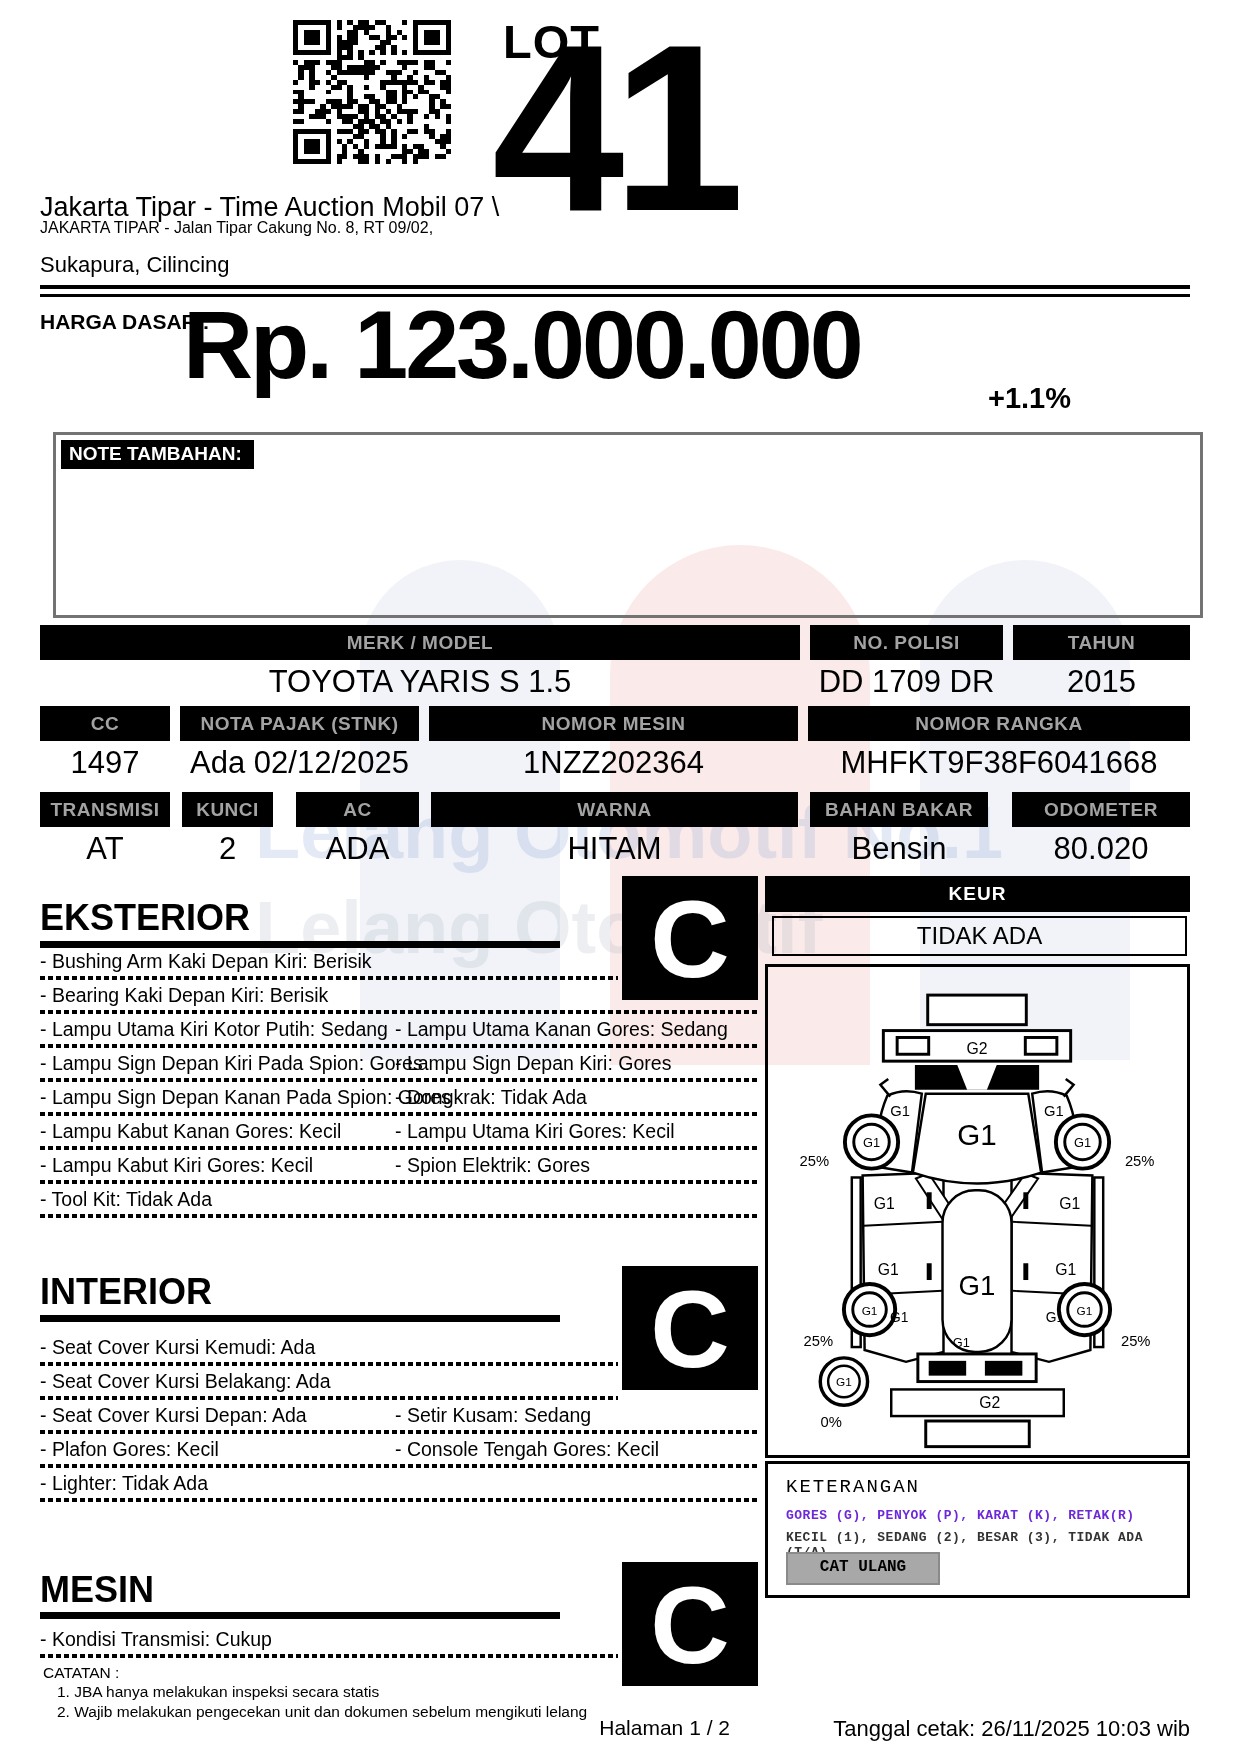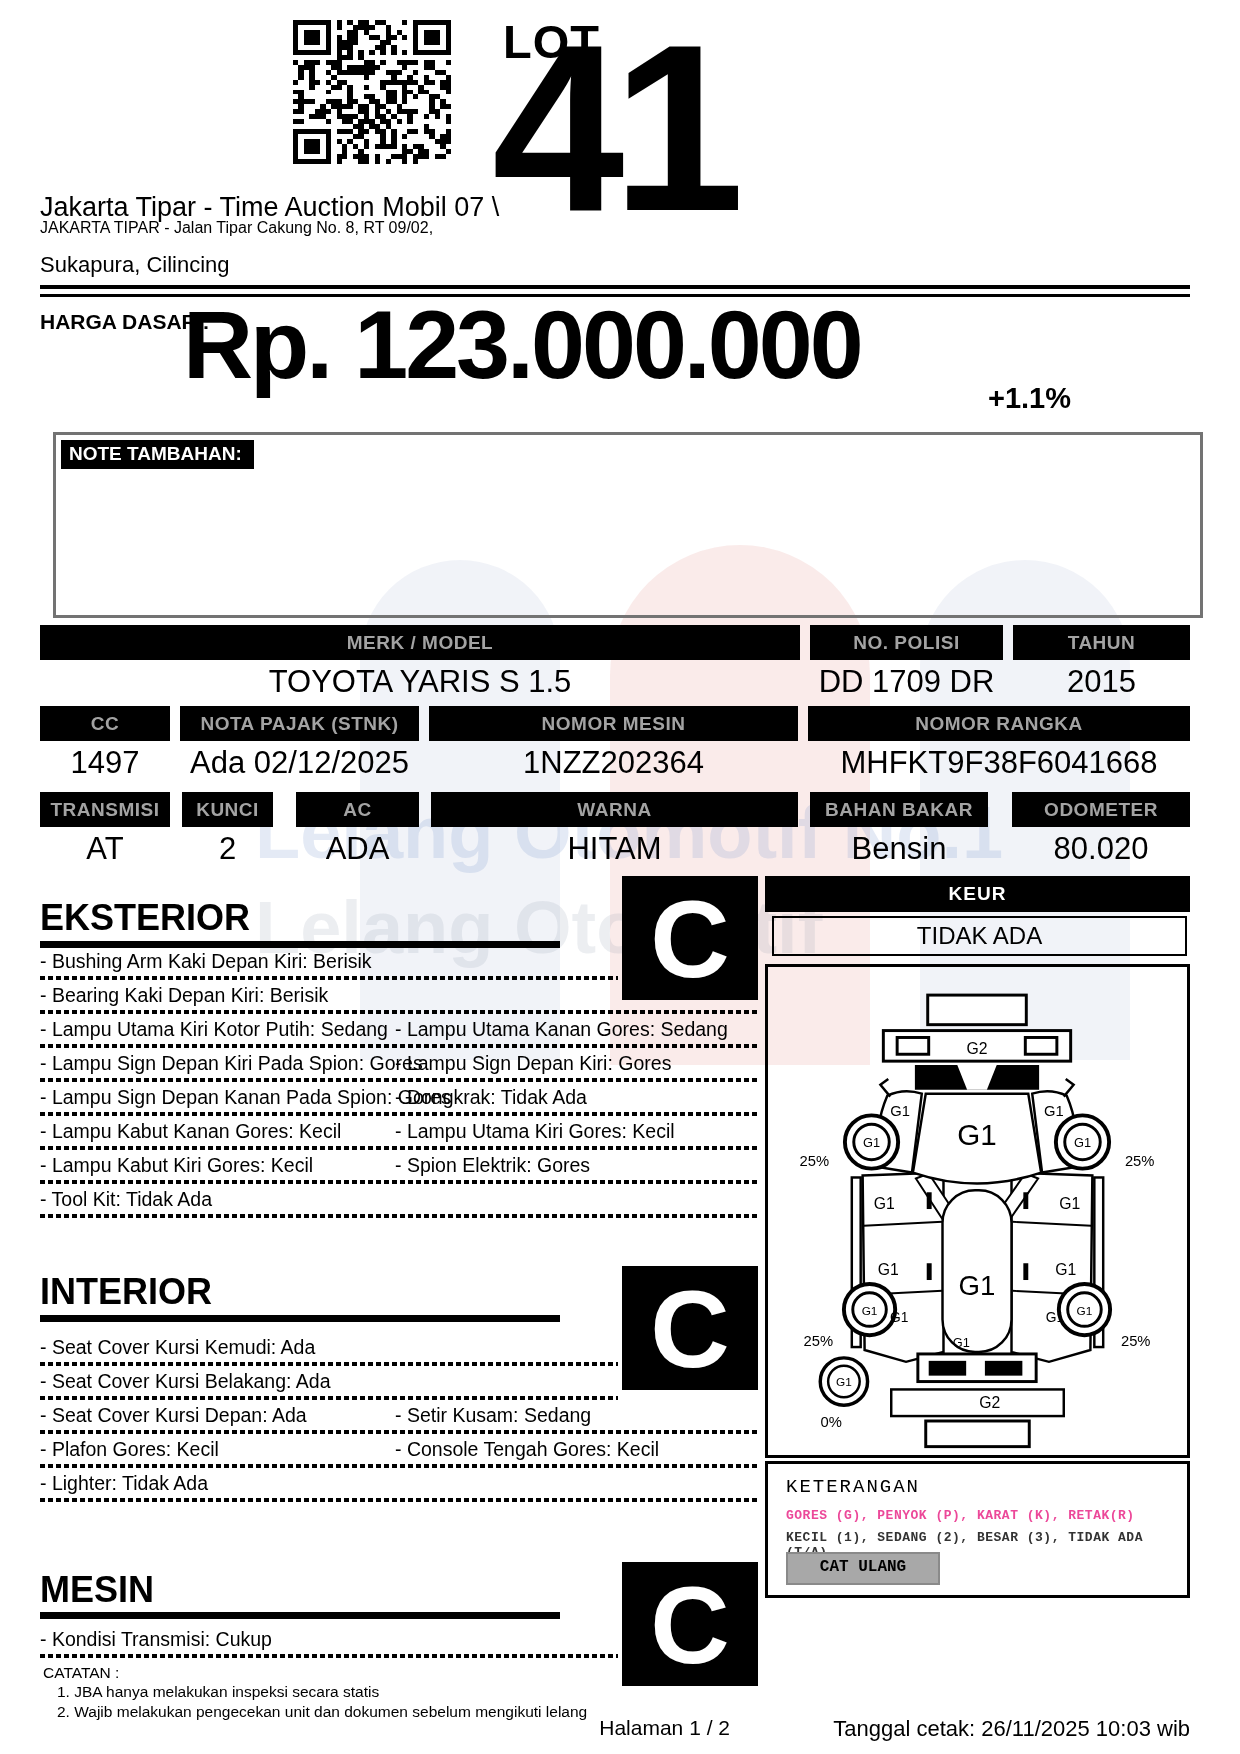--- a/index.html
+++ b/index.html
@@ -47,21 +47,21 @@
             font-size:19px;font-weight:bold;letter-spacing:1px;text-align:center;line-height:36px;z-index:1;}
   .keur-value{position:absolute;left:772px;top:916px;width:411px;height:36px;border:2px solid #000;
               font-size:24px;text-align:center;line-height:36px;z-index:1;}
   .diagram-box{position:absolute;left:765px;top:964px;width:425px;height:494px;border:3px solid #000;
                box-sizing:border-box;z-index:1;}
   .diagram-box svg{display:block;width:100%;height:100%;}
   .diagram-box text{font-family:"Liberation Sans",sans-serif;fill:#000;}
   .ket-box{position:absolute;left:765px;top:1461px;width:425px;height:137px;border:3px solid #000;
            box-sizing:border-box;z-index:1;font-family:Liberation Mono, monospace;}
   .ket-title{position:absolute;left:18px;top:12px;font-size:19px;letter-spacing:2px;}
-  .ket-line1{position:absolute;left:18px;top:44px;font-size:13px;font-weight:bold;color:#ec4899;letter-spacing:.5px;}
+  .ket-line1{position:absolute;left:18px;top:44px;font-size:13px;font-weight:bold;color:#6d28d9;letter-spacing:.5px;}
   .ket-line2{position:absolute;left:18px;top:66px;font-size:13px;font-weight:bold;color:#333;letter-spacing:.5px;}
   .ket-btn{position:absolute;left:18px;top:88px;width:150px;height:29px;background:#a8a8a8;
            border:2px solid #8a8a8a;font-size:16px;font-weight:bold;text-align:center;line-height:27px;}
   
   .catatan{position:absolute;left:43px;top:1664px;font-size:15.5px;z-index:1;}
   .catatan-item{margin-left:14px;line-height:1.32;}
   .page-num{position:absolute;left:470px;top:1716px;width:260px;text-align:right;font-size:21px;z-index:1;}
   .print-date{position:absolute;right:50px;top:1716px;font-size:22px;z-index:1;}
 </style>
 </head>

